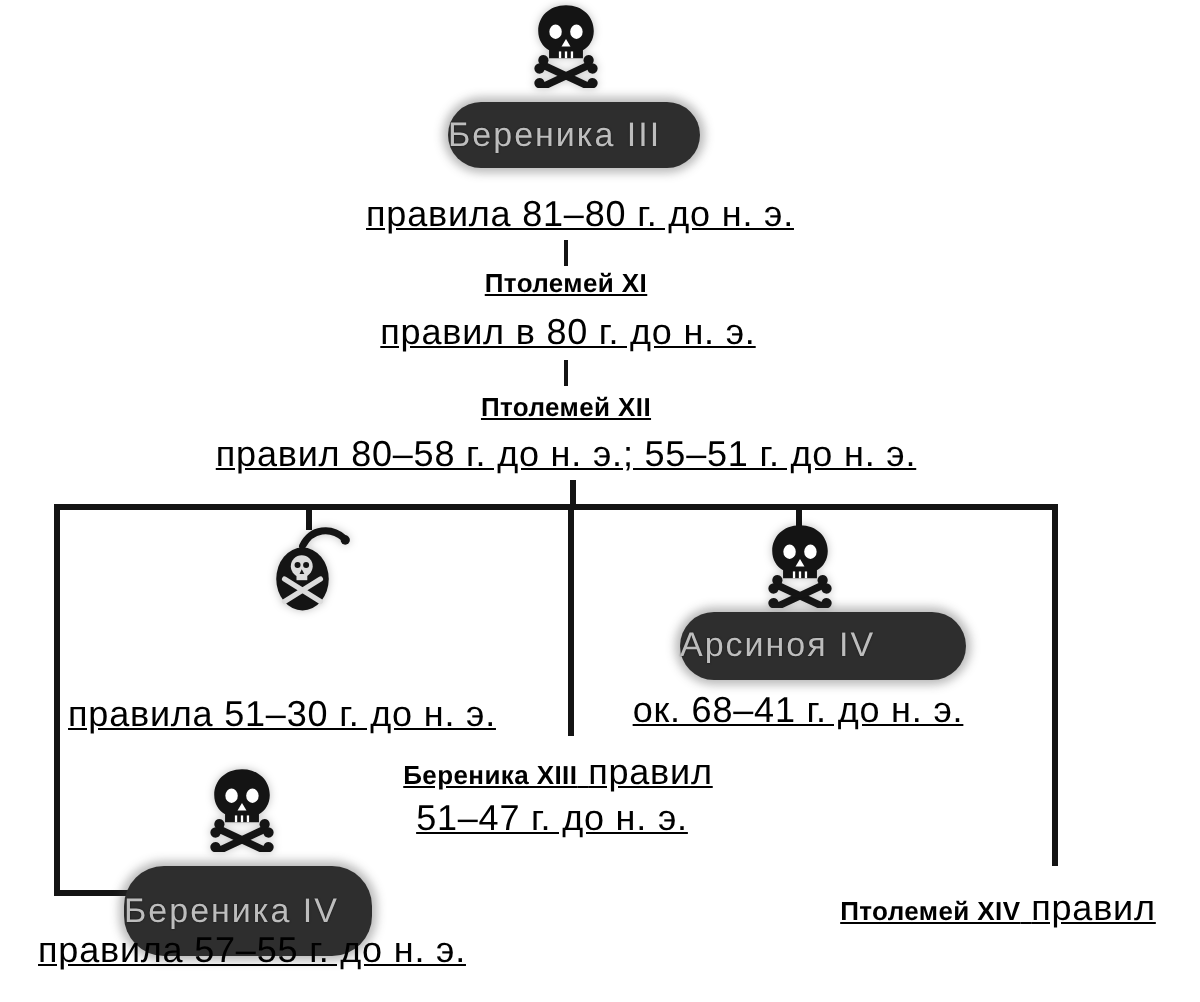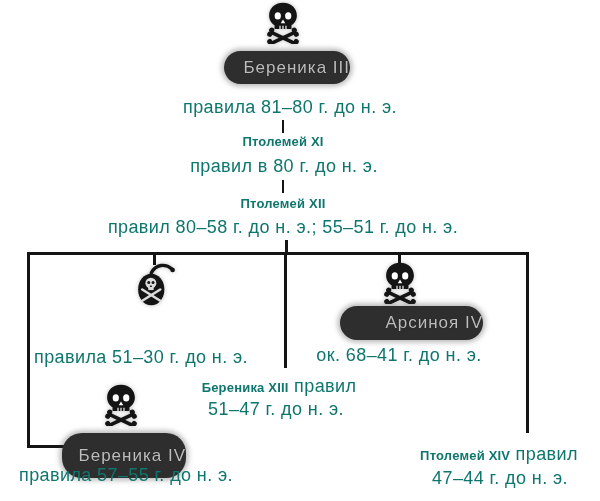--- a/index.html
+++ b/index.html
@@ -15,33 +15,34 @@
     width: 600px; height: 501px;
     background: #ffffff;
   }
   
   .t {
     position: absolute;
     transform: translateX(-50%);
     white-space: nowrap;
     font-size: 18px;
     letter-spacing: 0.4px;
-    color: #0f766e;
+    color: #000000;
     line-height: 21px;
+    text-decoration: underline;
   }
   .nm { font-weight: 700; font-size: 13px; letter-spacing: 0.2px; }
   
   .pill {
     position: absolute;
     background: #2e2e2e;
     border-radius: 20px;
     color: #bdbdbd;
     display: flex;
     align-items: center;
-    justify-content: flex-end;
+    justify-content: flex-start;
     font-size: 17px;
     letter-spacing: 1px;
     box-shadow: 0 0 5px 2.5px rgba(60,60,60,0.35);
     text-shadow: 0 0 1px rgba(0,0,0,0.6);
   }
   
   .vline, .hline { position: absolute; background: #141414; }
   .icon { position: absolute; filter: drop-shadow(0 0 2px rgba(0,0,0,0.25)); }
 </style>
 </head>
@@ -151,15 +152,14 @@
 
   <div class="pill" style="left:62px; top:433px; width:124px; height:45px">
     <span>Береника IV</span>
   </div>
   <div class="t" style="left:126px; top:465px">правила 57–55 г. до н. э.</div>
 
   <div class="t" style="left:499px; top:444px">
     <span class="nm">Птолемей XIV</span>
     <span>правил</span>
   </div>
-  <div class="t" style="left:500px; top:468px">47–44 г. до н. э.</div>
 
 </div>
 
 </body></html>

